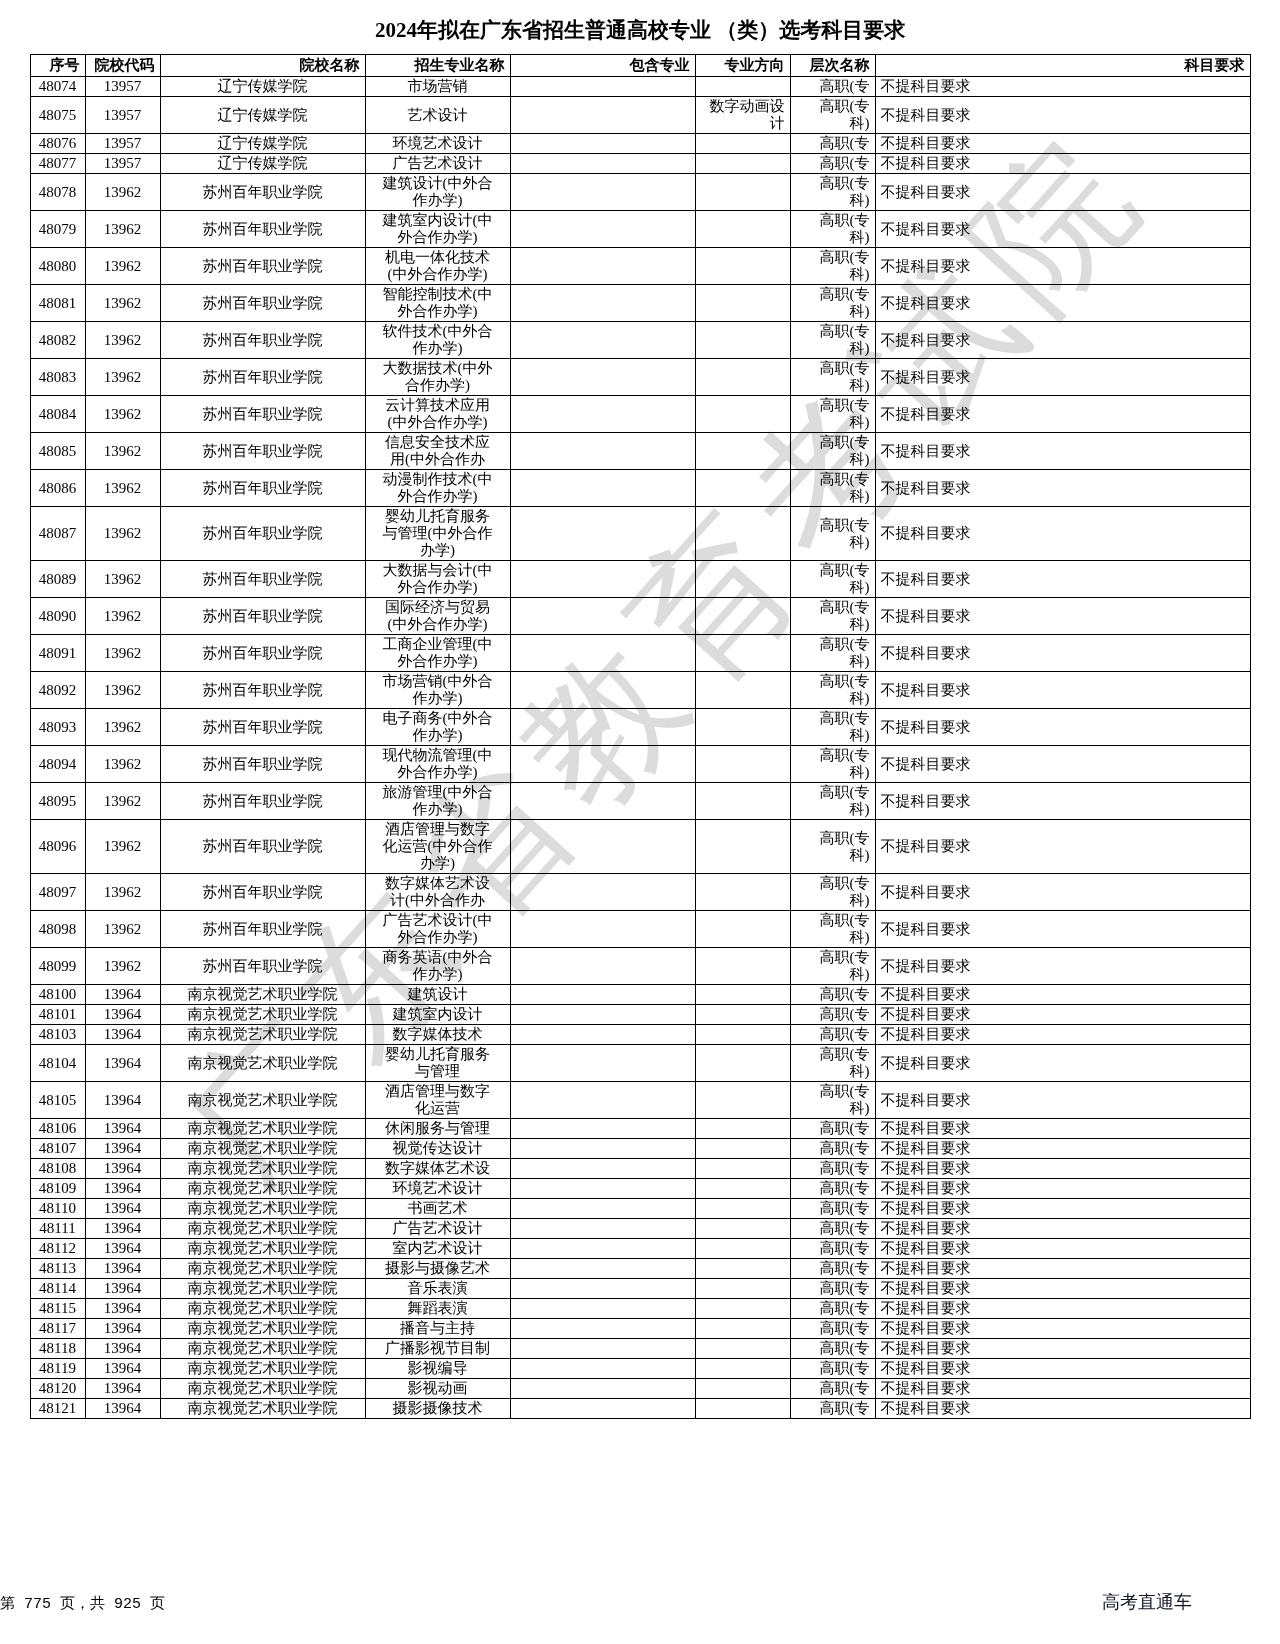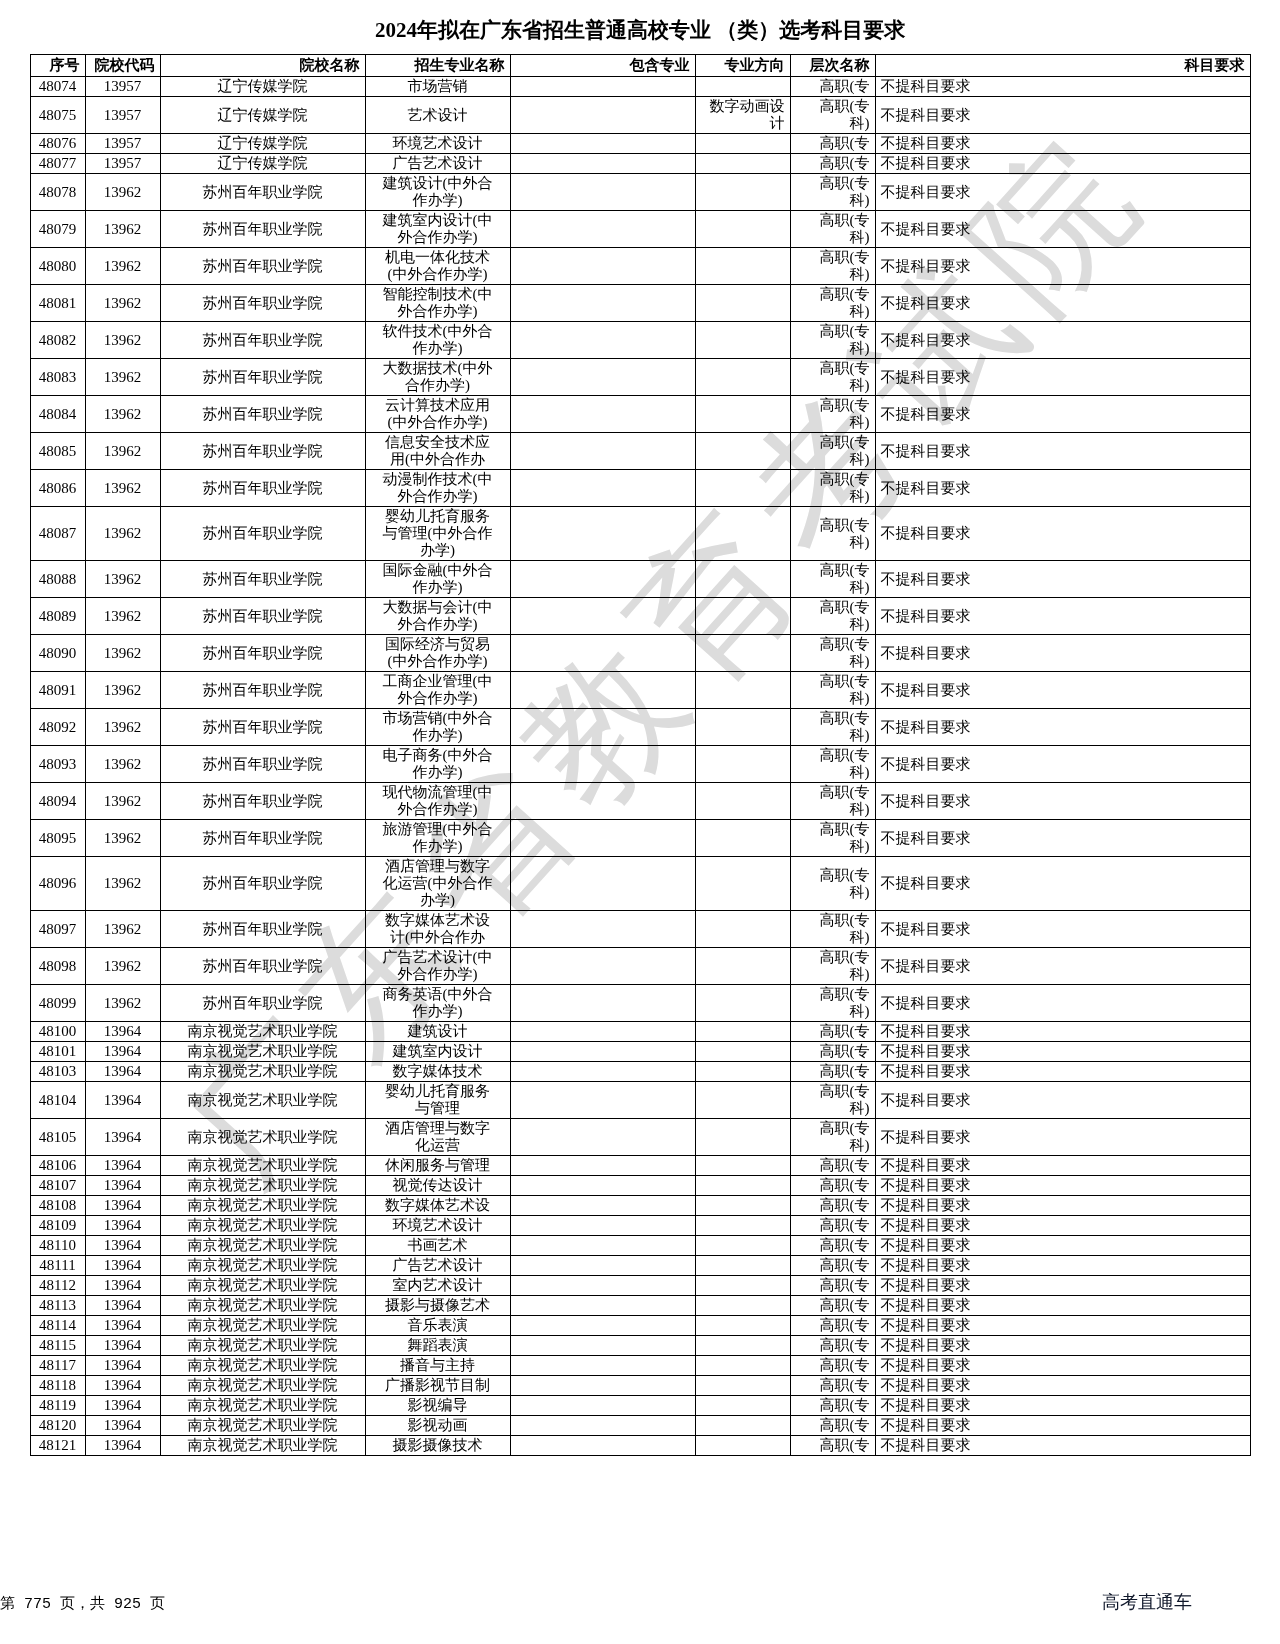--- a/index.html
+++ b/index.html
@@ -275,32 +275,20 @@
     <td class="c-major">婴幼儿托育服务
 与管理(中外合作
 办学)</td>
     <td class="c-included"></td>
     <td class="c-direction"></td>
     <td class="c-level">高职(专
 科)</td>
     <td class="c-subjects">不提科目要求</td>
   </tr>
         <tr>
-    <td class="c-seq">48088</td>
-    <td class="c-code">13962</td>
-    <td class="c-school">苏州百年职业学院</td>
-    <td class="c-major">国际金融(中外合
-作办学)</td>
-    <td class="c-included"></td>
-    <td class="c-direction"></td>
-    <td class="c-level">高职(专
-科)</td>
-    <td class="c-subjects">不提科目要求</td>
-  </tr>
-        <tr>
     <td class="c-seq">48089</td>
     <td class="c-code">13962</td>
     <td class="c-school">苏州百年职业学院</td>
     <td class="c-major">大数据与会计(中
 外合作办学)</td>
     <td class="c-included"></td>
     <td class="c-direction"></td>
     <td class="c-level">高职(专
 科)</td>
     <td class="c-subjects">不提科目要求</td>

